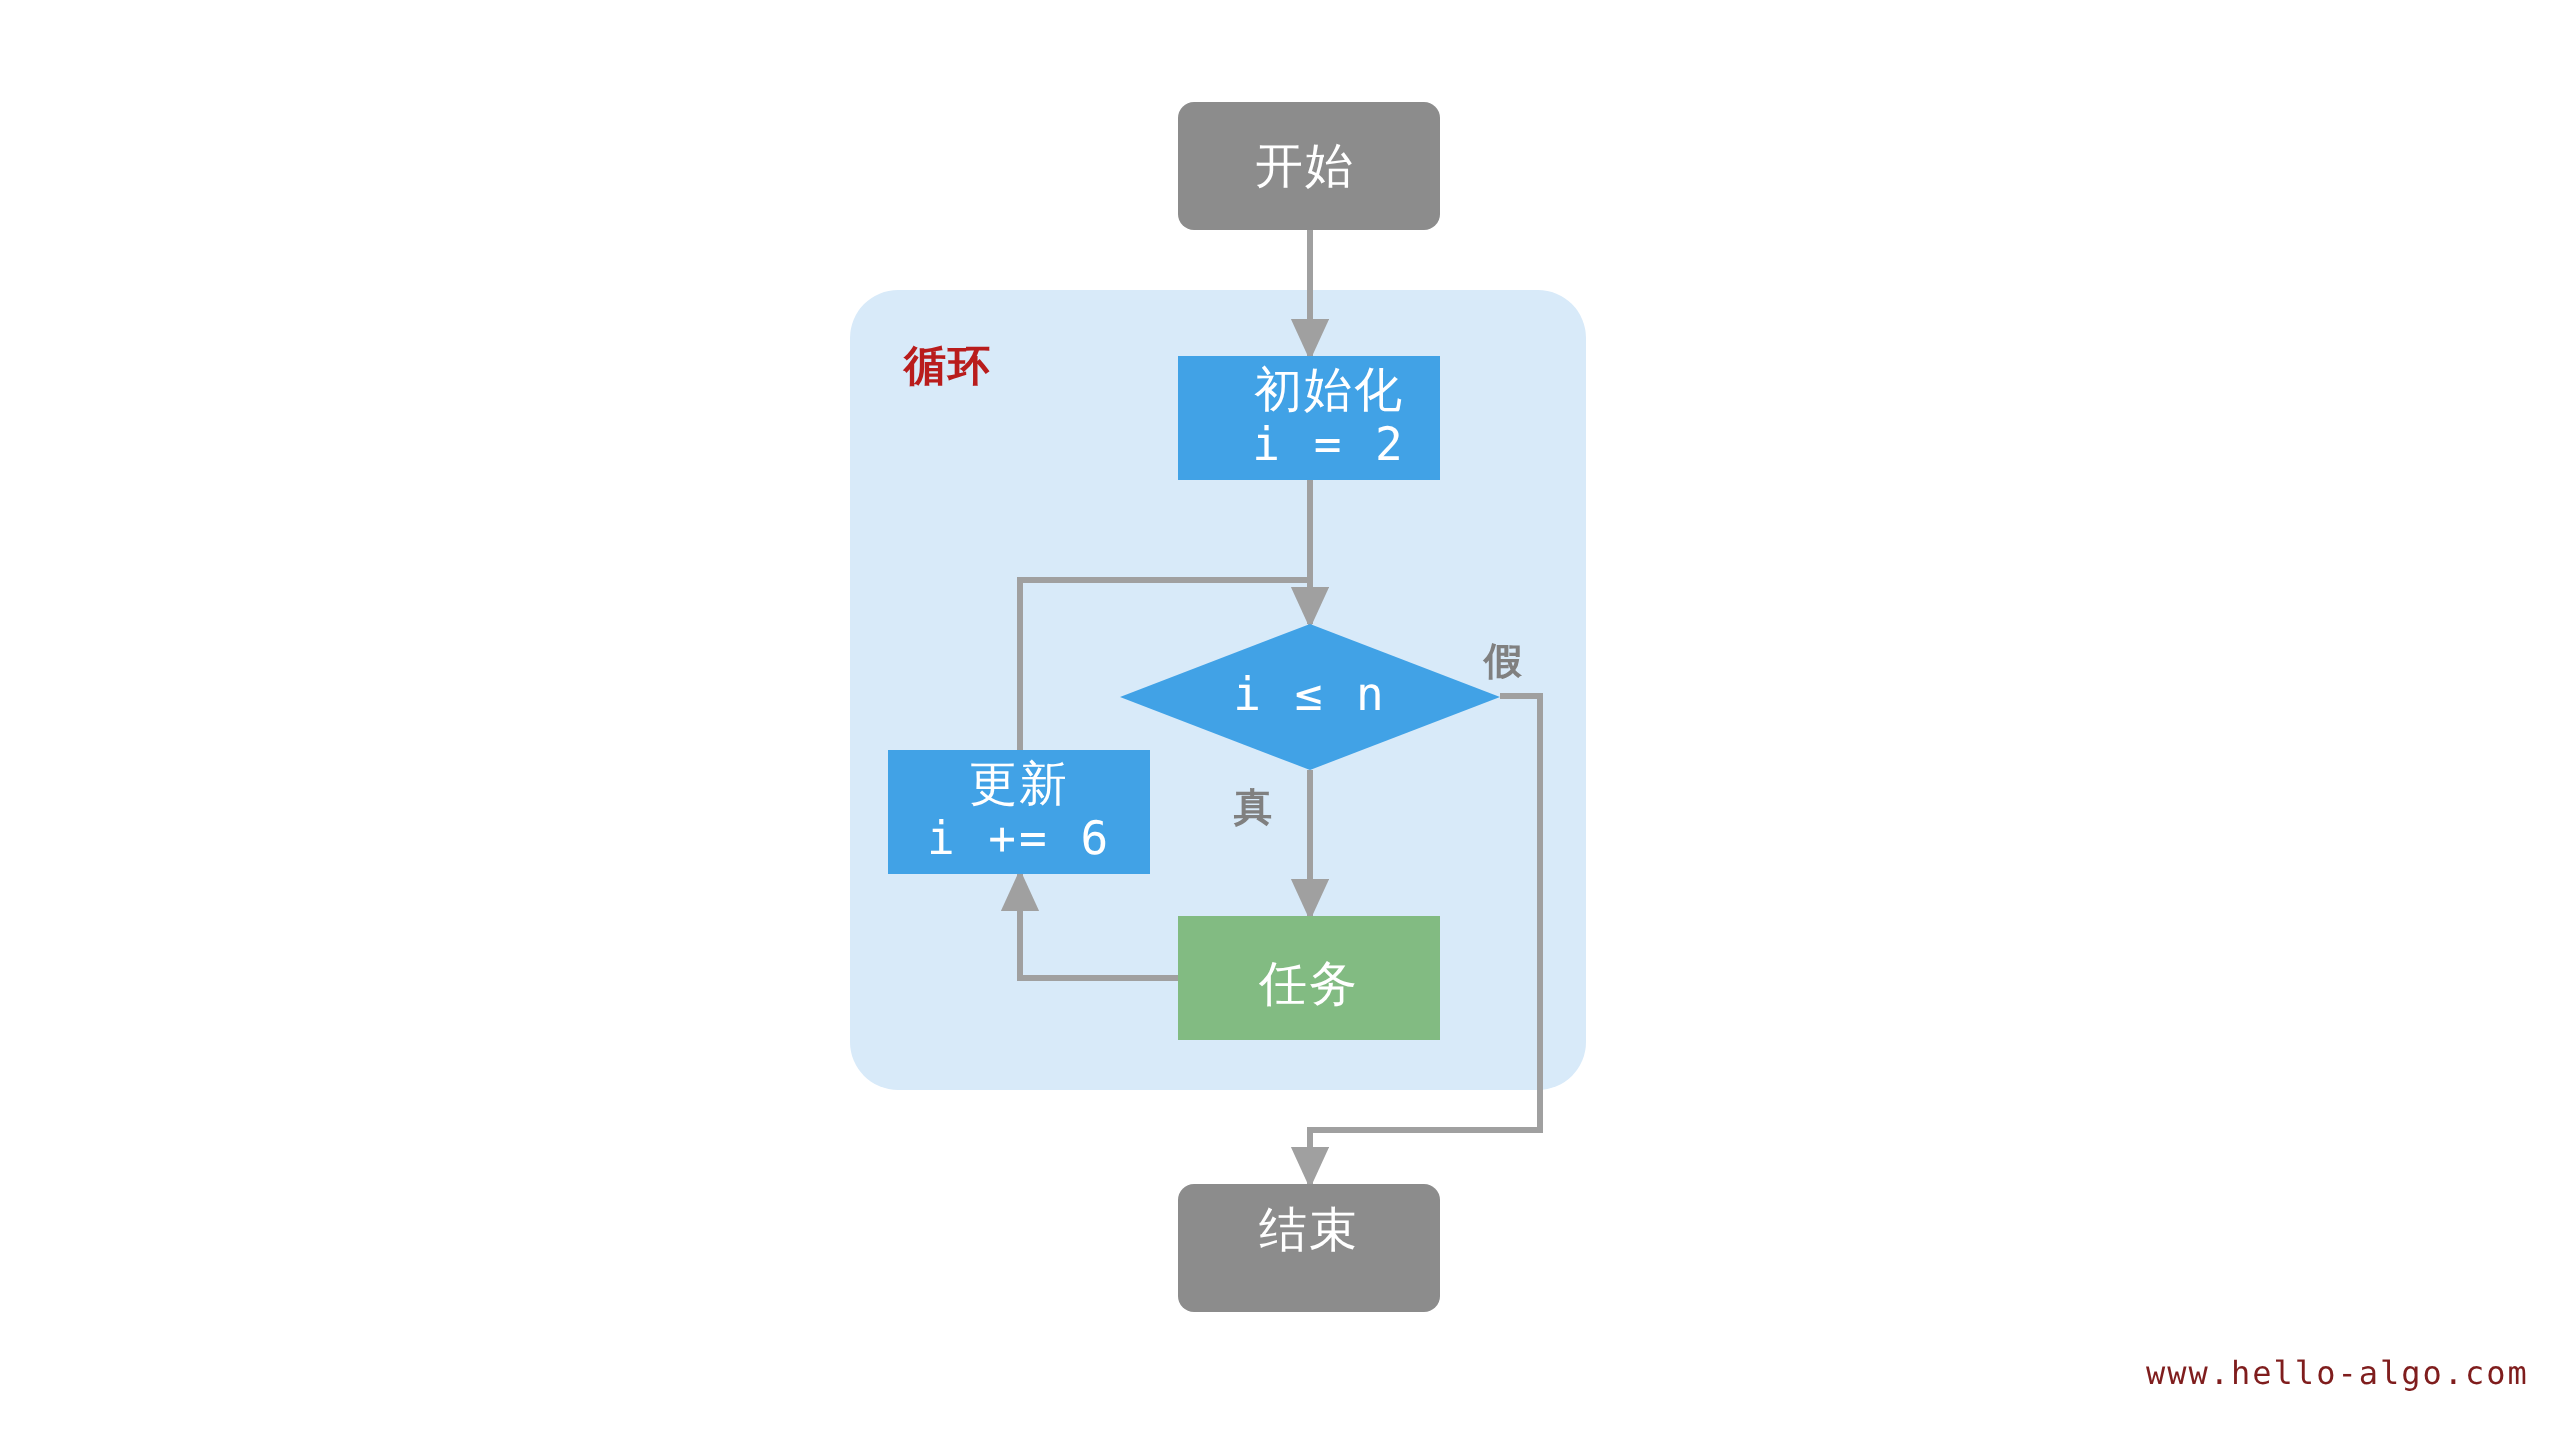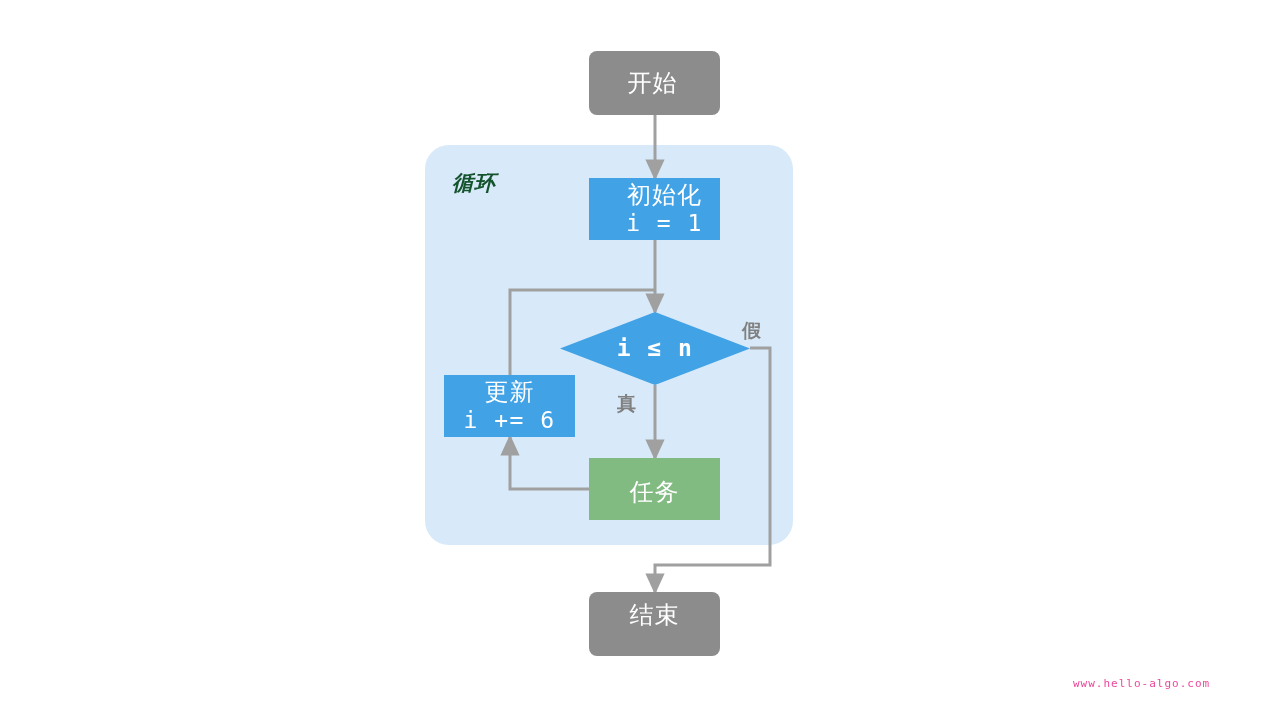--- a/index.html
+++ b/index.html
@@ -51,29 +51,28 @@
     font-family: "DejaVu Sans", "Liberation Sans", sans-serif;
     font-size: 19px;
     font-weight: bold;
     color: #808080;
   }
   .group-label {
     position: absolute;
     font-family: "DejaVu Sans", "Liberation Sans", sans-serif;
     font-size: 21px;
     font-weight: bold;
-    color: #14532d;
+    color: #b91c1c;
     letter-spacing: 1px;
-    font-style: italic;
   }
   .watermark {
     position: absolute;
     font-family: "DejaVu Sans Mono", "Liberation Mono", monospace;
-    font-size: 11px;
-    color: #ec4899;
+    font-size: 16px;
+    color: #7f1d1d;
     letter-spacing: 1px;
     text-align: center;
   }
 </style>
 </head>
 <body>
 
 <div id="canvas">
 
   <svg id="flow-svg" viewBox="0 0 1280 720" xmlns="http://www.w3.org/2000/svg">
@@ -104,23 +103,23 @@
   </svg>
 
   <div id="overlay-layer">
       <div class="edge-label" style="left: 617px; top: 391px;">真</div>
       <div class="edge-label" style="left: 742px; top: 318px;">假</div>
       <div class="node-label" style="left: 589px; top: 51px; width: 127px; height: 64px;">
         <div class="cjk-line">开始</div>
       </div>
       <div class="node-label" style="left: 589px; top: 178px; width: 151px; height: 62px;">
         <div class="cjk-line">初始化</div>
-        <div class="mono-line">i = 1</div>
+        <div class="mono-line">i = 2</div>
       </div>
-      <div class="node-label" style="left: 560px; top: 312px; width: 190px; height: 73px; font-weight: bold;">
+      <div class="node-label" style="left: 560px; top: 312px; width: 190px; height: 73px;">
         <div class="mono-line">i ≤ n</div>
       </div>
       <div class="node-label" style="left: 444px; top: 375px; width: 131px; height: 62px; border-radius: 23px;">
         <div class="cjk-line">更新</div>
         <div class="mono-line">i += 6</div>
       </div>
       <div class="node-label" style="left: 589px; top: 458px; width: 131px; height: 68px;">
         <div class="cjk-line">任务</div>
       </div>
       <div class="node-label" style="left: 589px; top: 592px; width: 131px; height: 47px;">

